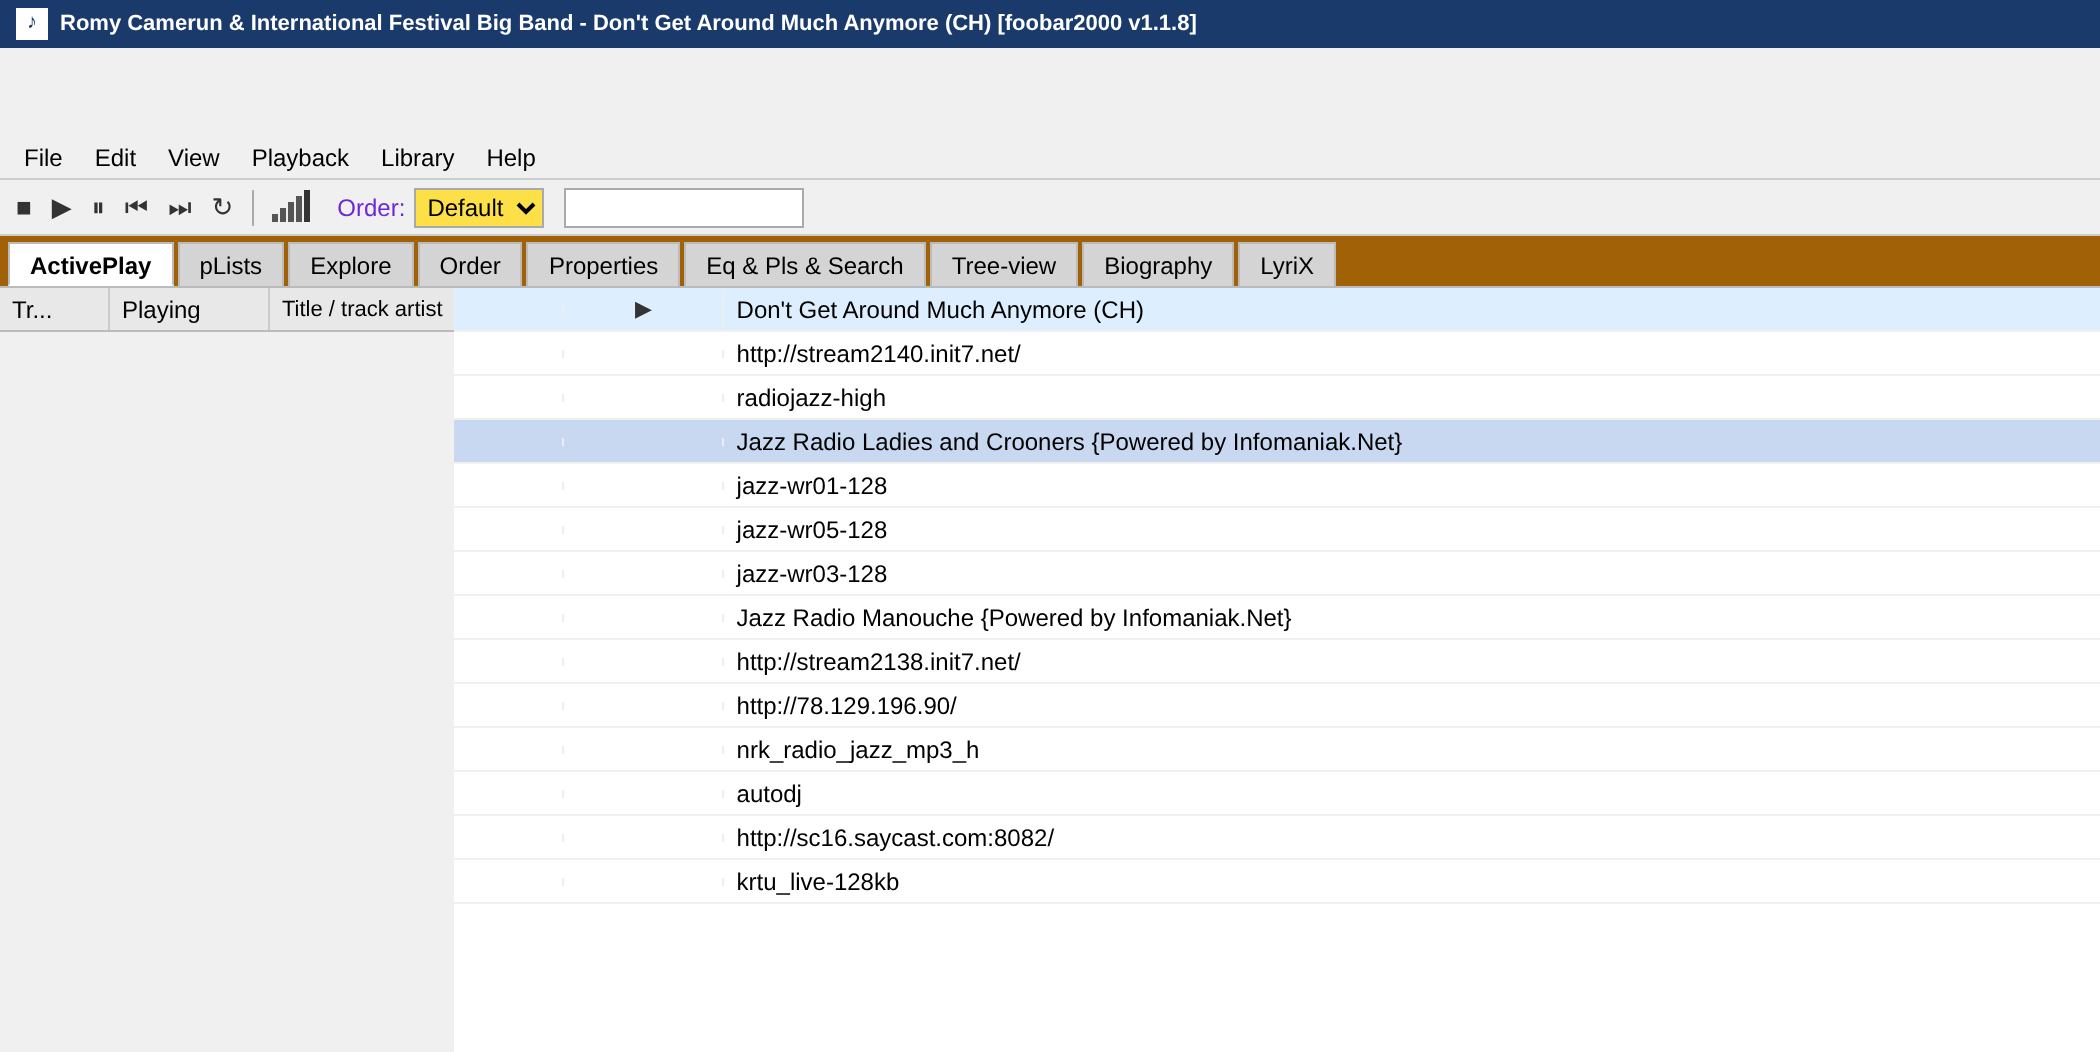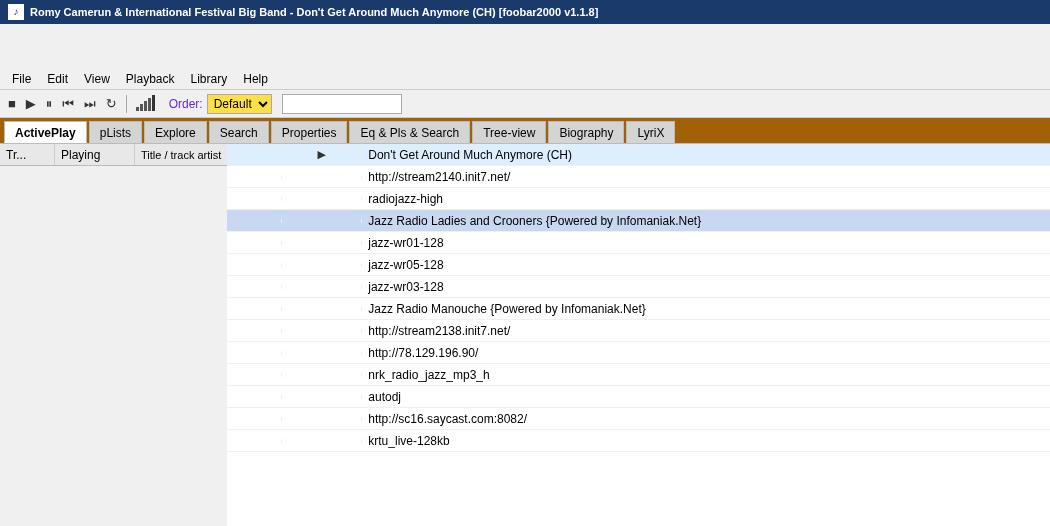--- a/index.html
+++ b/index.html
@@ -288,21 +288,21 @@
     </select>
   </div>
 
   <input class="search-box" type="text" placeholder="" style="">
 </div>
 
 <div id="tabs">
 <div class="tab active">ActivePlay</div>
     <div class="tab">pLists</div>
     <div class="tab">Explore</div>
-    <div class="tab">Search</div>
+    <div class="tab">Order</div>
     <div class="tab">Properties</div>
     <div class="tab">Eq &amp; Pls &amp; Search</div>
     <div class="tab">Tree-view</div>
     <div class="tab">Biography</div>
     <div class="tab">LyriX</div>
   </div>
 
 <div id="main-container">
 
   <div id="col-headers">

